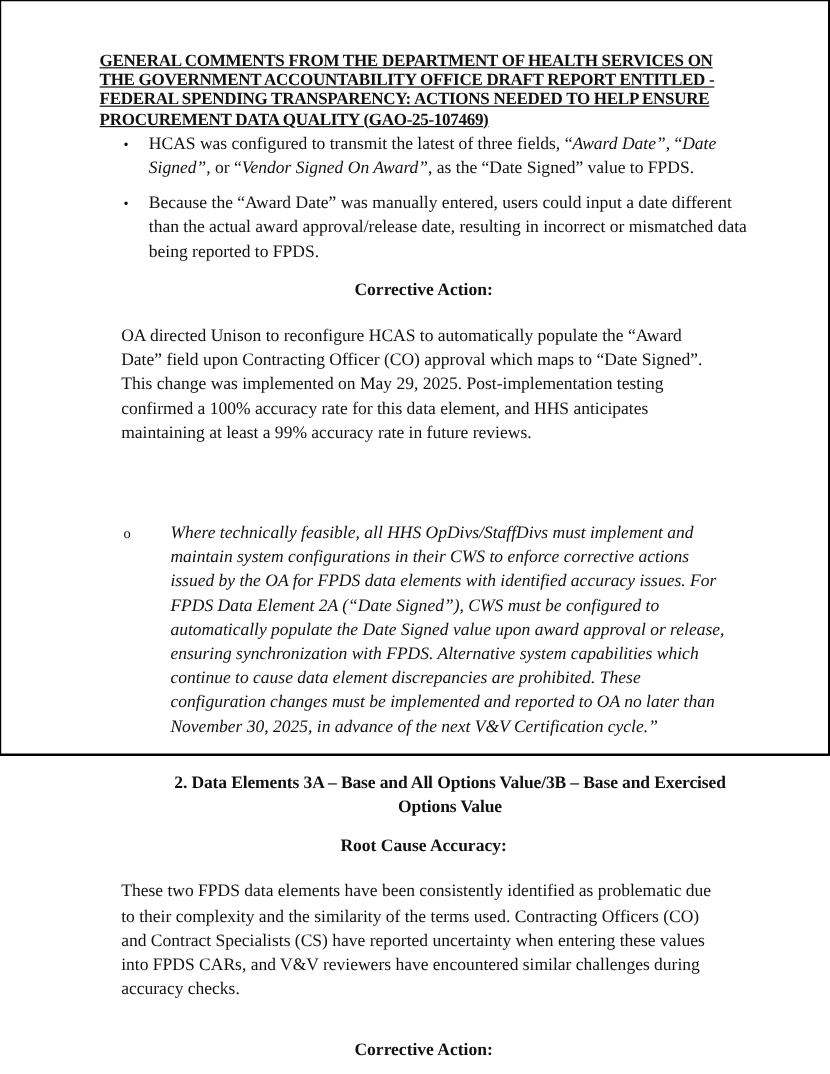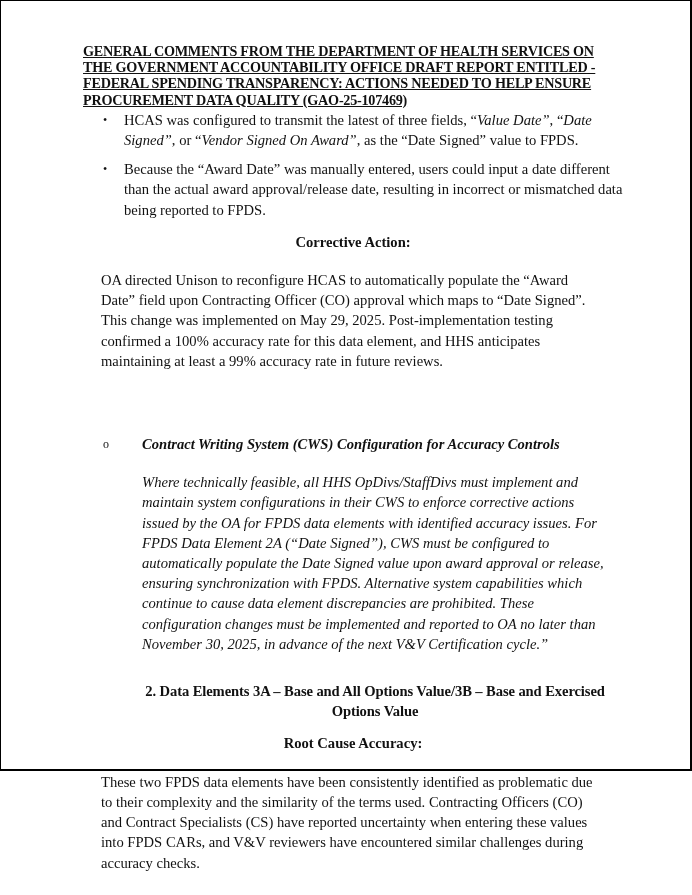--- a/index.html
+++ b/index.html
@@ -1,20 +1,20 @@
 <!DOCTYPE html>
 <html><head>
   <meta charset="utf-8">
   <style>
     html, body { margin: 0; padding: 0; background: #ffffff; }
     body { width: 692px; height: 895px; overflow: hidden; }
     .page {
       position: relative;
       box-sizing: border-box;
-      width: 692px; height: 771px;
+      width: 692px; height: 630px;
       border-left: 1px solid #000;
       border-top: 1px solid #000;
       border-right: 2px solid #000;
       border-bottom: 2px solid #000;
       background: #fff;
       color: #111;
       font-family: "Liberation Serif", "DejaVu Serif", serif;
       font-size: 14.6px;
       line-height: 20.2px;
     }
@@ -46,40 +46,39 @@
 <body>
 
 <div class="page">
   <div class="content">
 
     <p class="title">GENERAL COMMENTS FROM THE DEPARTMENT OF HEALTH SERVICES ON THE GOVERNMENT ACCOUNTABILITY OFFICE DRAFT REPORT ENTITLED - FEDERAL SPENDING TRANSPARENCY: ACTIONS NEEDED TO HELP ENSURE PROCUREMENT DATA QUALITY (GAO-25-107469)</p>
 
     <ul class="bullets" style="margin-top:2px;">
       <li>
         <span class="mark">•</span>
-        <span>HCAS was configured to transmit the latest of three fields, “</span><span class="it">Value Date”</span><span>, “</span><span class="it">Date Signed”</span><span>, or “</span><span class="it">Vendor Signed On Award”</span><span>, as the “Date Signed” value to FPDS.</span>
+        <span>HCAS was configured to transmit the latest of three fields, “</span><span class="it">Award Date”</span><span>, “</span><span class="it">Date Signed”</span><span>, or “</span><span class="it">Vendor Signed On Award”</span><span>, as the “Date Signed” value to FPDS.</span>
       </li>
       <li style="margin-top:9px;">
         <span class="mark">•</span>
         <span>Because the “Award Date” was manually entered, users could input a date different than the actual award approval/release date, resulting in incorrect or mismatched data being reported to FPDS.</span>
       </li>
     </ul>
 
     <div class="gap-m"></div>
     <p class="h">Corrective Action:</p>
     <p class="p">OA directed Unison to reconfigure HCAS to automatically populate the “Award Date” field upon Contracting Officer (CO) approval which maps to “Date Signed”.  This change was implemented on May 29, 2025. Post-implementation testing confirmed a 100% accuracy rate for this data element, and HHS anticipates maintaining at least a 99% accuracy rate in future reviews.</p>
 
     <div class="gap-s"></div>
 
     <div class="gap-s"></div>
 
     <div class="gap-s"></div>
     <div class="sub">
       <span class="mark">o</span>
-      <p class="p b it">Contract Writing System (CWS) Configuration for Accuracy Controls</p>
       <p class="p it">Where technically feasible, all HHS OpDivs/StaffDivs must implement and maintain system configurations in their CWS to enforce corrective actions issued by the OA for FPDS data elements with identified accuracy issues. For FPDS Data Element 2A (“Date Signed”), CWS must be configured to automatically populate the Date Signed value upon award approval or release, ensuring synchronization with FPDS. Alternative system capabilities which continue to cause data element discrepancies are prohibited. These configuration changes must be implemented and reported to OA no later than November 30, 2025, in advance of the next V&amp;V Certification cycle.”</p>
     </div>
 
     <div class="gap-s"></div>
     <p class="h" style="letter-spacing:-0.1px;margin-left:44px;">2. Data Elements 3A – Base and All Options Value/3B – Base and Exercised Options Value</p>
 
     <div class="gap-m"></div>
     <p class="h">Root Cause Accuracy:</p>
     <p class="p">These two FPDS data elements have been consistently identified as problematic due to their complexity and the similarity of the terms used. Contracting Officers (CO) and Contract Specialists (CS) have reported uncertainty when entering these values into FPDS CARs, and V&amp;V reviewers have encountered similar challenges during accuracy checks.</p>
 

